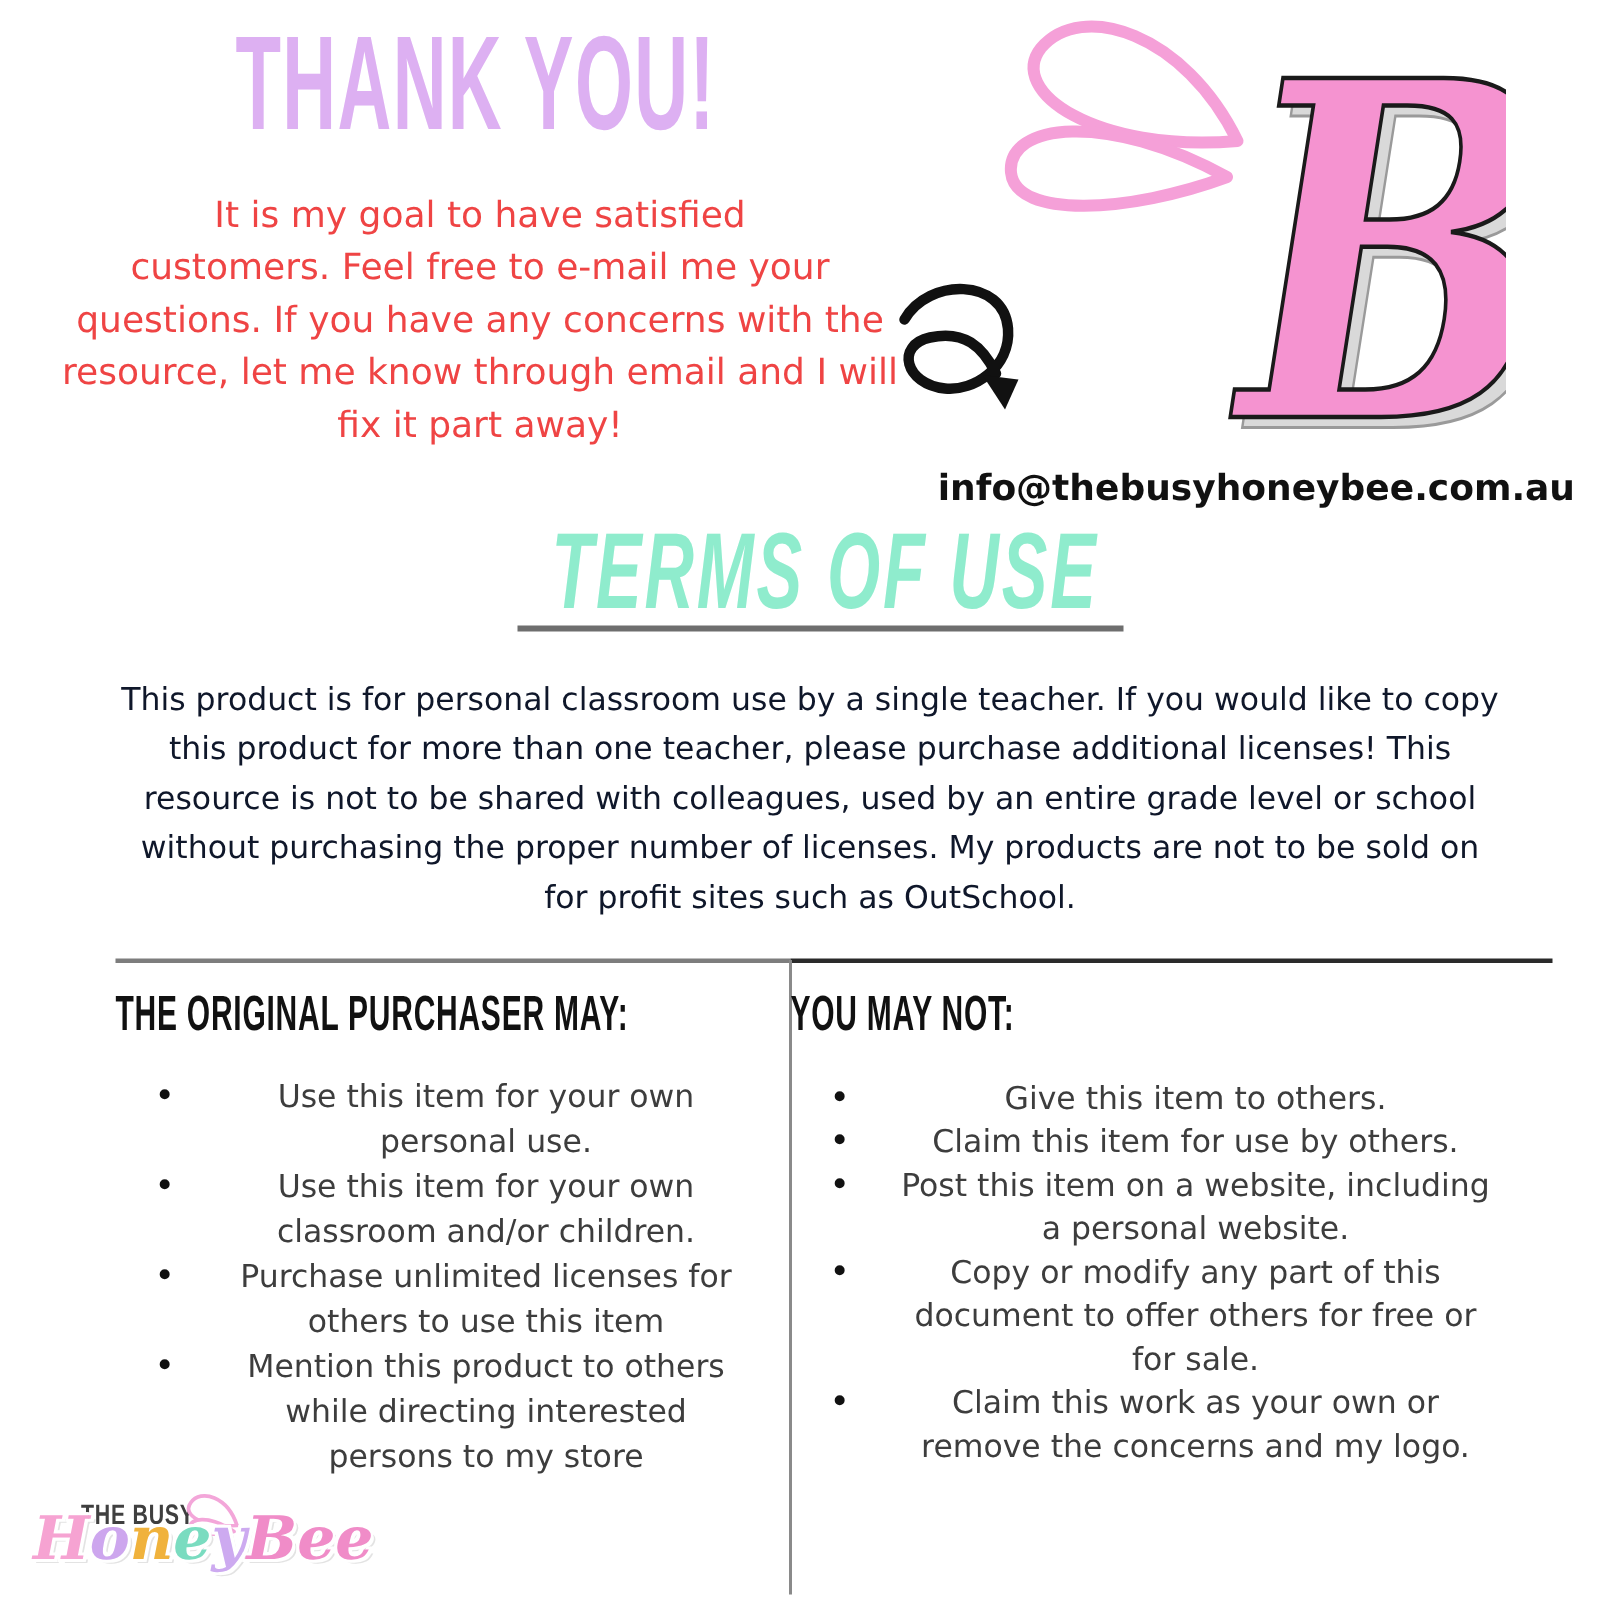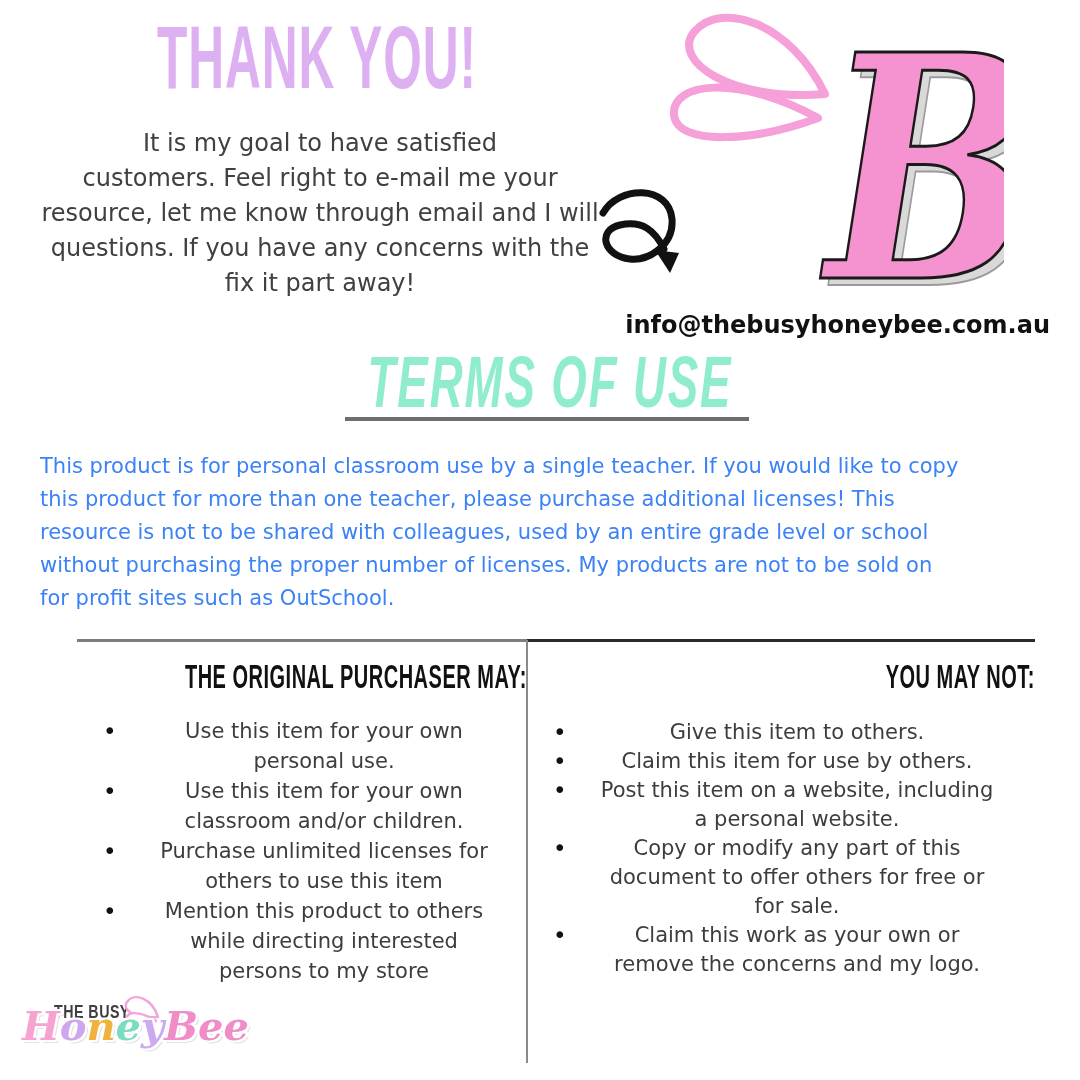--- a/index.html
+++ b/index.html
@@ -31,21 +31,21 @@
     transform: scale(0.92, 1.65);
     transform-origin: center top;
     color: #ddb0f2;
     white-space: nowrap;
   }
   .intro {
     left: 28px; top: 126px; width: 584px;
     text-align: center;
     font-size: 24px;
     line-height: 35px;
-    color: #404040;
+    color: #ef4444;
   }
   .intro .line { white-space: nowrap; }
 
   .swirl-arrow { left: 593px; top: 183px; width: 105px; height: 105px; }
 
   .brand-mark { left: 618px; top: 4px; width: 386px; height: 300px; }
 
   .email {
     left: 600px; top: 311px; width: 450px;
     text-align: right;
@@ -73,35 +73,36 @@
     transform-origin: center top;
     color: #8feccd;
     white-space: nowrap;
   }
   .terms-underline {
     left: 345px; top: 417px; width: 404px; height: 4px;
     background: #6e6e6e;
   }
   .terms-body {
     left: 40px; top: 450px; width: 1000px;
+    text-align: center;
     font-size: 21px;
     line-height: 33px;
-    color: #3b82f6;
+    color: #0f172a;
   }
   .terms-body .line { white-space: nowrap; }
 
   
   .rule-left  { left: 77px;  top: 639px; width: 450px; height: 3px; background: #7d7d7d; }
   .rule-right { left: 527px; top: 639px; width: 508px; height: 3px; background: #2a2a2a; }
   .vrule      { left: 526px; top: 640px; width: 2px;  height: 423px; background: #8a8a8a; }
 
   
   .col-heading {
     top: 660px;
-    text-align: right;
+    text-align: left;
   }
   .col-heading.left  { left: 77px;  width: 450px; }
   .col-heading.right { left: 527px; width: 508px; }
   .col-heading .stretch {
     display: inline-block;
     font-family: "Liberation Sans", sans-serif;
     font-weight: bold;
     font-size: 20px;
     line-height: 1;
     letter-spacing: 0.5px;
@@ -171,23 +172,23 @@
 <body>
 
 <div class="page">
 
   <div class="abs thank-title">
     <span class="stretch">THANK YOU!</span>
   </div>
 
   <div class="abs intro">
     <div class="line">It is my goal to have satisfied</div>
-    <div class="line">customers. Feel right to e-mail me your</div>
+    <div class="line">customers. Feel free to e-mail me your</div>
+    <div class="line">questions. If you have any concerns with the</div>
     <div class="line">resource, let me know through email and I will</div>
-    <div class="line">questions. If you have any concerns with the</div>
     <div class="line">fix it part away!</div>
   </div>
 
   <svg class="abs swirl-arrow" viewBox="0 0 105 105">
     <path d="M 10 30 C 26 2, 76 2, 79 36 C 81 62, 56 78, 37 76 C 10 73, 4 47, 27 42 C 50 37, 62 48, 71 66" fill="none" stroke="#111111" stroke-width="7" stroke-linecap="round"></path>
     <polygon points="77,90 62,67 86,70" fill="#111111"></polygon>
   </svg>
 
   <svg class="abs brand-mark" viewBox="0 0 386 300">
     <g>

